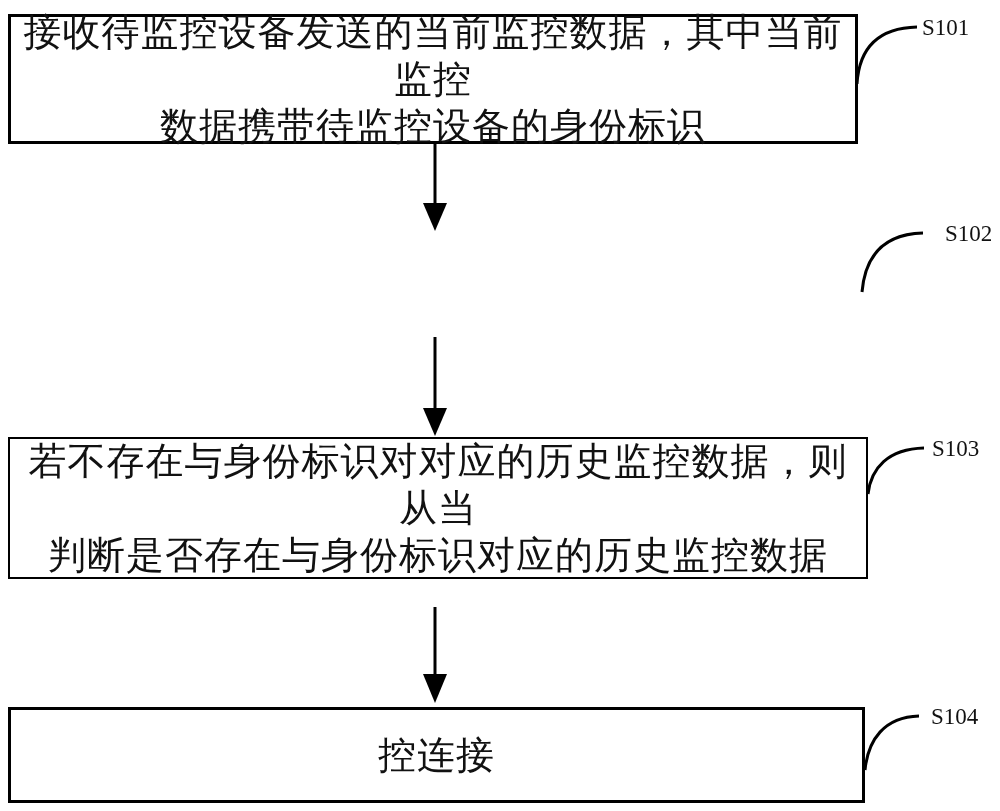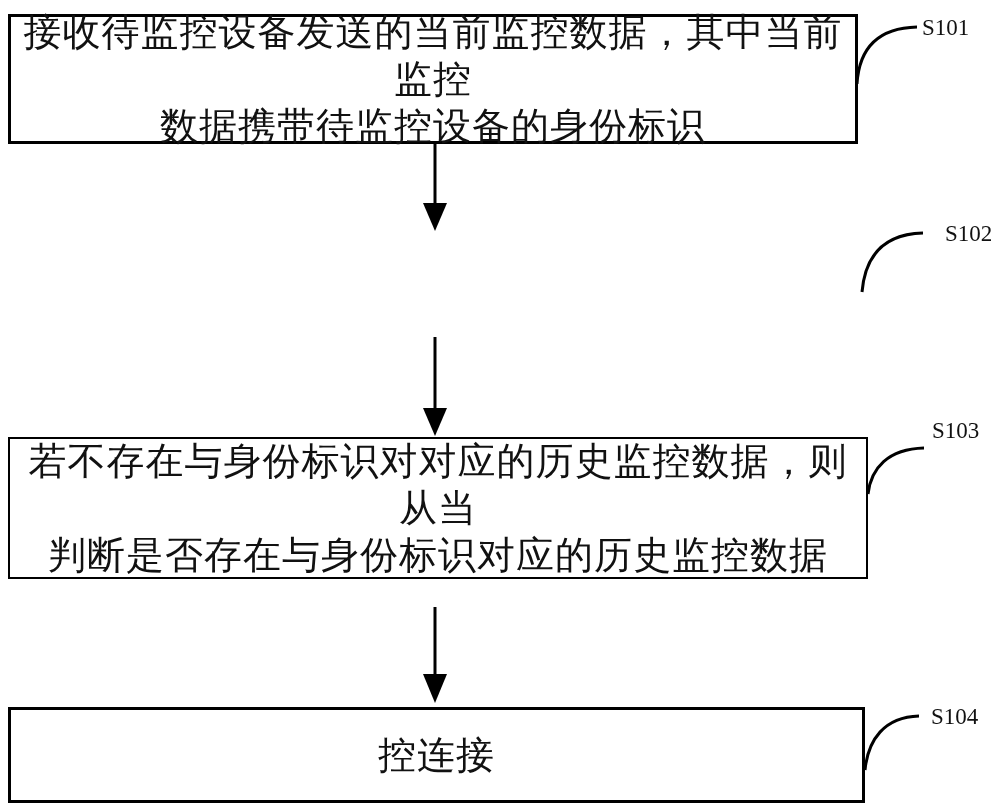--- a/index.html
+++ b/index.html
@@ -47,21 +47,21 @@
     font-size: 23px;
     line-height: 31px;
     white-space: nowrap;
   }
   #box-s101 { left: 8px;  top: 14px;   width: 850px; height: 130px; border-width: 3px; }
   #box-s102 { left: 8px;  top: 232px; width: 854px; height: 103px; border-width: 2px; }
   #box-s103 { left: 8px;  top: 437px; width: 860px; height: 142px; border-width: 2px; }
   #box-s104 { left: 8px;  top: 707px; width: 857px; height: 96px;  border-width: 3px; }
   #label-s101 { left: 922px; top: 12px; }
   #label-s102 { left: 929px; top: 218px; margin-left: 16px; }
-  #label-s103 { left: 932px; top: 415px; }
+  #label-s103 { left: 932px; top: 433px; }
   #label-s104 { left: 931px; top: 701px; }
 </style>
 </head>
 <body>
 
 <div id="figure">
 
   <svg id="connectors" width="1000" height="811" viewBox="0 0 1000 811">
 
     <g>

